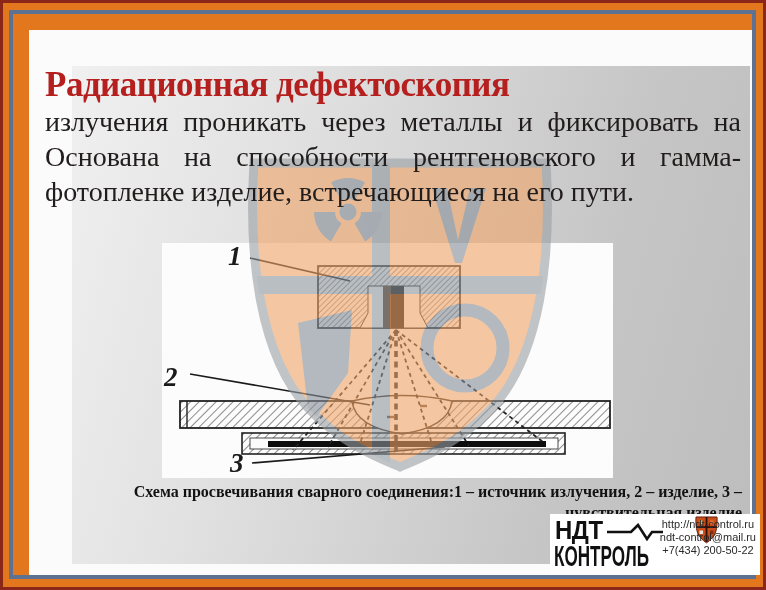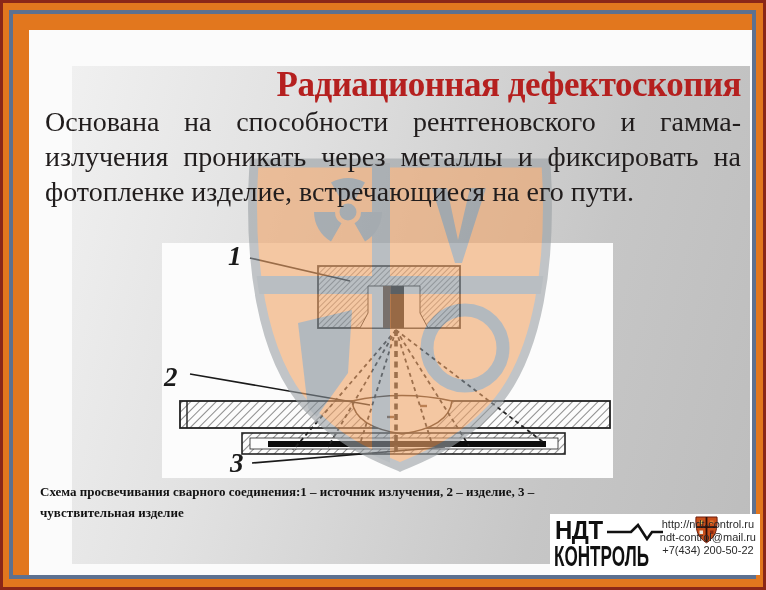--- a/index.html
+++ b/index.html
@@ -16,39 +16,39 @@
   .white-panel{
     position:absolute;left:29px;top:30px;width:723px;height:545px;
     background:#fbfbfb;
   }
   .slide{
     position:absolute;left:72px;top:66px;width:678px;height:498px;
     background:linear-gradient(105deg,#f0f0f0 0%,#e2e2e2 28%,#c6c6c6 72%,#bdbdbd 100%);
   }
   .title{
     position:absolute;left:45px;top:66px;width:696px;
-    text-align:right;font-weight:bold;font-size:35px;line-height:38px;
+    text-align:left;font-weight:bold;font-size:35px;line-height:38px;
     color:#b5201f;letter-spacing:-0.5px;
   }
   .bodytext{
     position:absolute;left:45px;top:104px;width:696px;
     font-size:28px;line-height:35px;color:#211d1d;
   }
   .bodytext .just{text-align:justify;text-align-last:justify;}
   .diagram-panel{
     position:absolute;left:162px;top:243px;width:451px;height:235px;
     background:#fcfcfc;
   }
   .watermark{
     position:absolute;left:230px;top:158px;width:340px;height:320px;
     opacity:0.6;pointer-events:none;
   }
   .caption{
     position:absolute;left:40px;top:482px;width:702px;
-    text-align:left;font-weight:bold;font-size:13px;line-height:20.5px;
+    text-align:right;font-weight:bold;font-size:16px;line-height:20.5px;
     color:#121212;
   }
   .logo-box{
     position:absolute;left:550px;top:514px;width:210px;height:61px;
     background:#ffffff;font-family:"Liberation Sans",sans-serif;
   }
   .logo-ndt{
     position:absolute;left:5px;top:3px;
     font-weight:bold;font-size:26px;line-height:26px;color:#101010;
     transform:scaleX(0.92);transform-origin:left top;letter-spacing:-0.5px;
@@ -157,22 +157,22 @@
 
       <path fill="#848e96" d="M68,165 L122,152 L118,215 L80,268 Z"></path>
 
       <circle cx="235" cy="190" r="38" fill="none" stroke="#848e96" stroke-width="13"></circle>
     </g>
   </svg>
 
   <div class="title">Радиационная дефектоскопия</div>
 
   <div class="bodytext">
+    <div class="just">излучения проникать через металлы и фиксировать на</div>
     <div class="just">Основана на способности рентгеновского и гамма-</div>
-    <div class="just">излучения проникать через металлы и фиксировать на</div>
     <div>фотопленке изделие, встречающиеся на его пути.</div>
   </div>
 
   <div class="caption">
     <div>Схема просвечивания сварного соединения:1 – источник излучения, 2 – изделие, 3 –</div>
     <div>чувствительная изделие</div>
   </div>
 
   <div class="logo-box">
     <div class="logo-ndt">НДТ</div>

